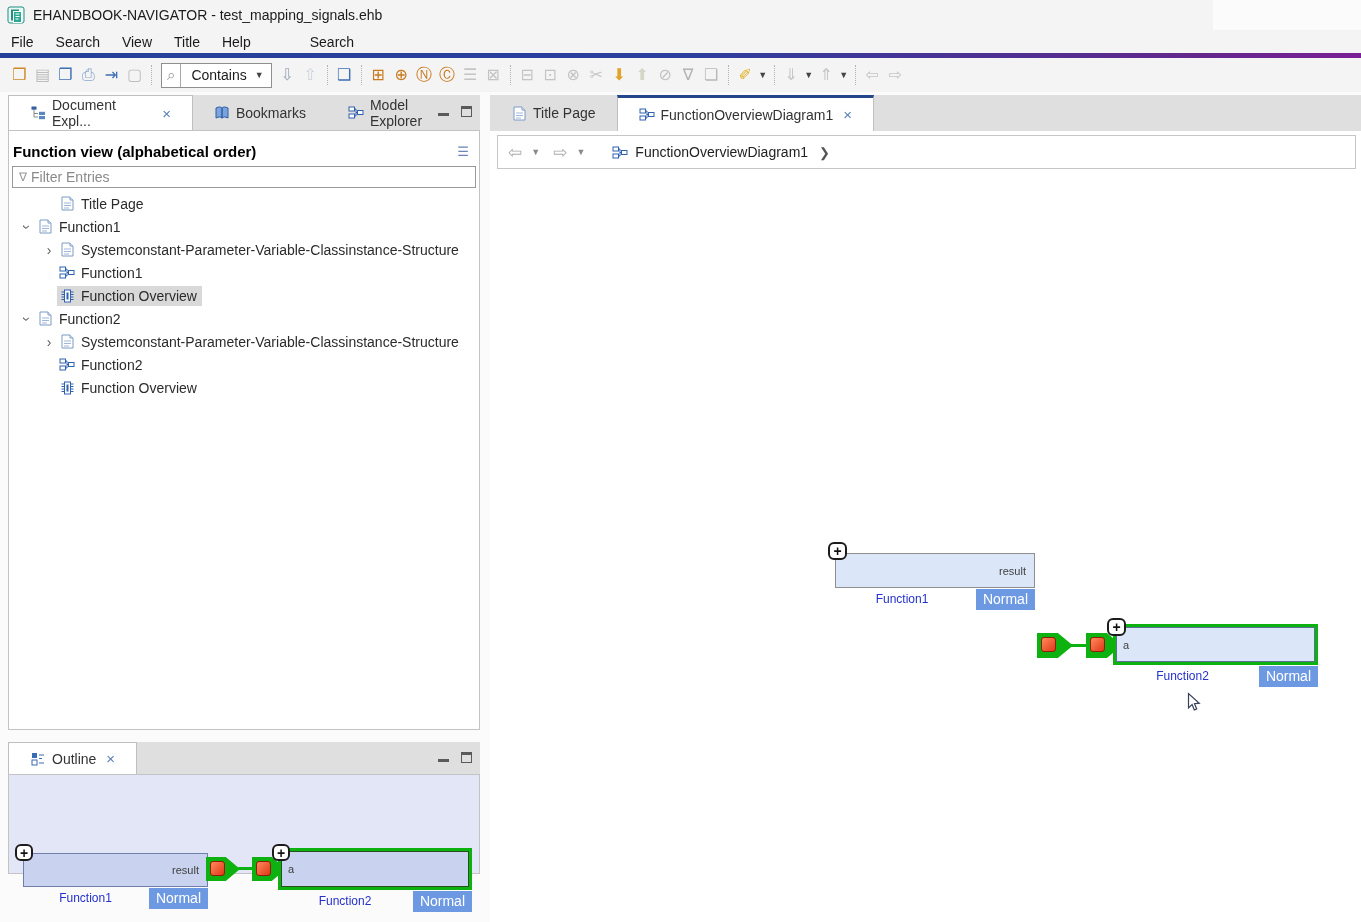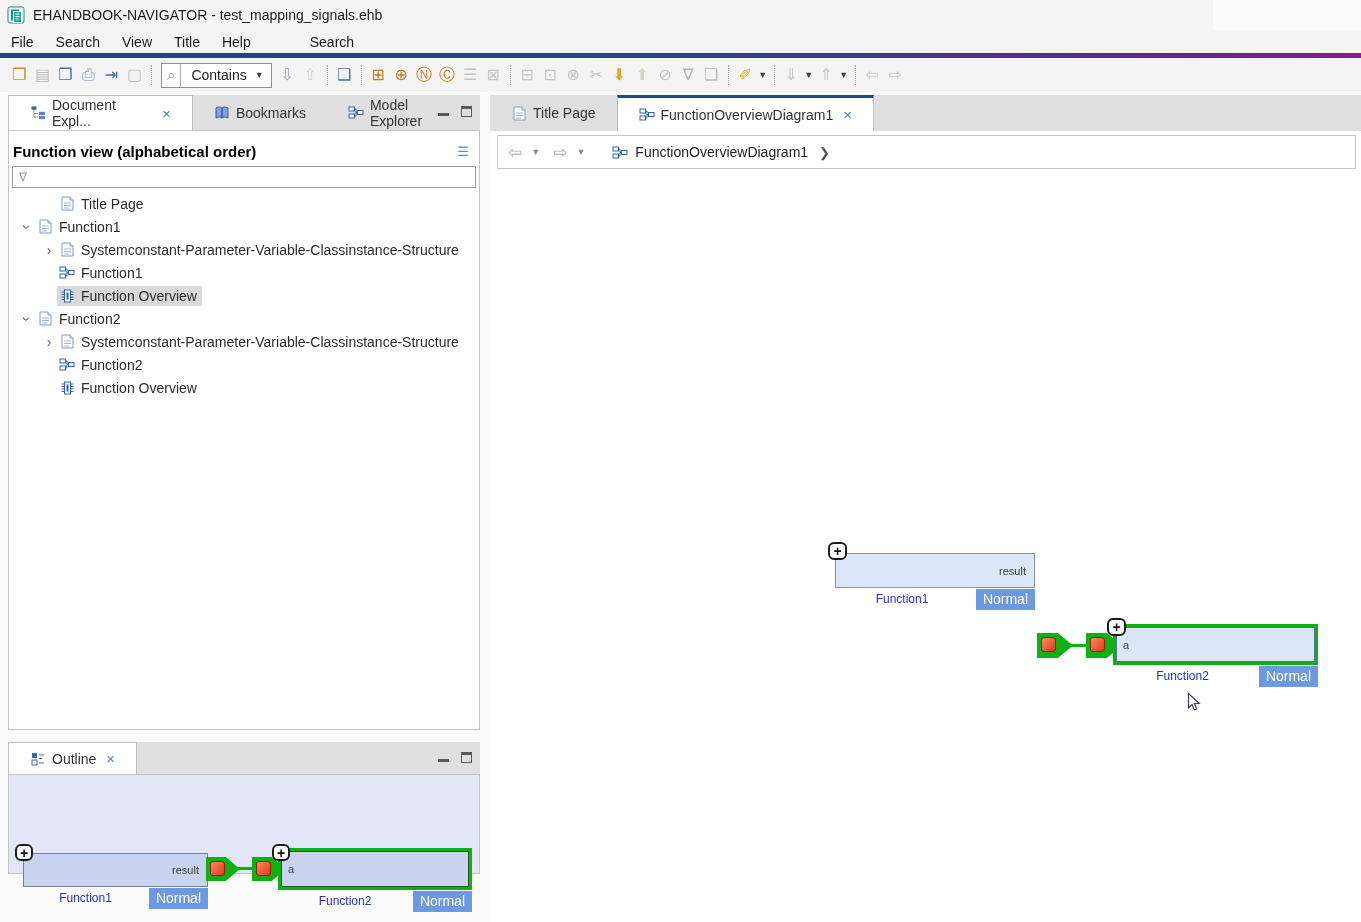--- a/index.html
+++ b/index.html
@@ -228,20 +228,21 @@
         <span class="btn-max"></span>
       </div>
     </div>
     <div class="content">
       <div class="viewheader">
         <span class="vtitle">Function view (alphabetical order)</span>
         <span class="viewmenu">☰</span>
       </div>
       <div class="filterbox">
         <span class="funnel">∇</span>
+        <input type="text" placeholder="Filter Entries" style="">
       </div>
       <div class="tree">
         <div class="tree-row lvl1">
           <span class="chev"></span>
           <span class="selwrap">
               <span class="ticon">
                 <svg width="13" height="15" viewBox="0 0 13 15">
                   <path d="M1 1h8l3 3v10H1z" fill="#fff" stroke="#7d9bc4"></path>
                   <path d="M9 1v3h3" fill="#e8eefb" stroke="#7d9bc4"></path>
                   <path d="M3 7h7M3 9.5h7M3 12h5" stroke="#9fb7da"></path>

